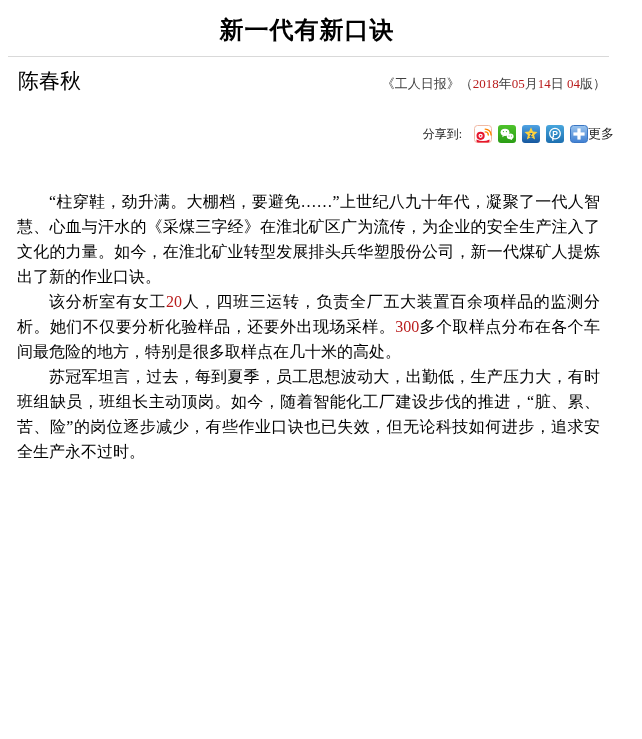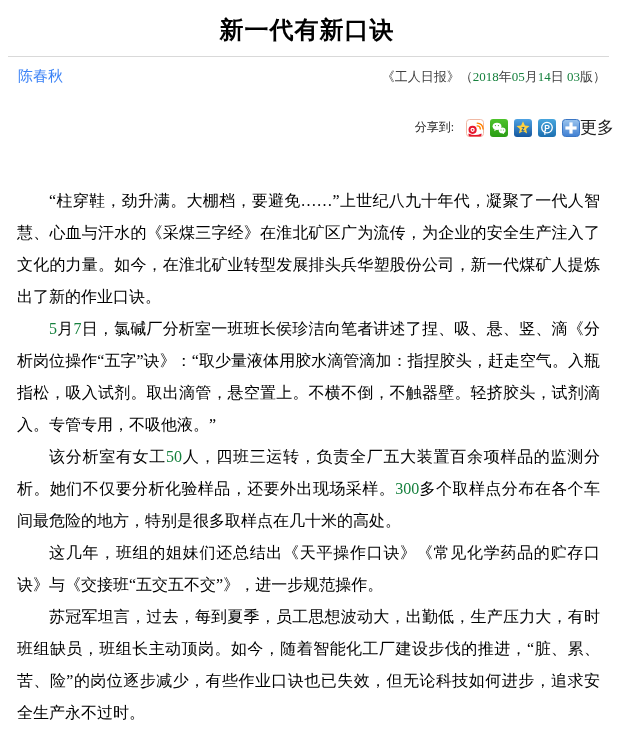--- a/index.html
+++ b/index.html
@@ -28,22 +28,22 @@
     border-top:1px solid #d9d9d9;
     margin:12px 5px 0 8px;
   }
   .byline{
     display:flex;
     justify-content:space-between;
     align-items:baseline;
     padding:10px 8px 0 18px;
   }
   .author-link{
-    font-size:15px;
-    color:#3b82f6;
+    font-size:21px;
+    color:#000000;
     text-decoration:none;
     cursor:pointer;
   }
   .source-info{
     font-size:13px;
     color:#404040;
   }
   .share-row{
     display:flex;
     justify-content:flex-end;
@@ -62,46 +62,46 @@
   }
   .share-btn svg{display:block;}
   .more-link{
     display:inline-flex;
     align-items:center;
     margin-left:6px;
     cursor:pointer;
     color:#222;
     text-decoration:none;
   }
-  .more-link .more-text{font-size:17px;}
+  .more-link .more-text{font-size:13px;}
   .article-body{
     padding:46px 14px 0 17px;
   }
   .article-body p{
     margin:0;
     font-size:16px;
-    line-height:32px;
+    line-height:25px;
     text-indent:2em;
     text-align:justify;
     color:#000;
   }
-  .num{color:#15803d;}
+  .num{color:#b91c1c;}
 </style>
 </head>
 <body>
 
 <div class="page">
 
   <h1 class="page-title">新一代有新口诀</h1>
 
   <hr class="title-divider">
 
   <div class="byline">
     <a class="author-link">陈春秋</a>
-    <span class="source-info">《工人日报》（<span class="num">2018</span>年<span class="num">05</span>月<span class="num">14</span>日 <span class="num">03</span>版）</span>
+    <span class="source-info">《工人日报》（<span class="num">2018</span>年<span class="num">05</span>月<span class="num">14</span>日 <span class="num">04</span>版）</span>
   </div>
 
   <div class="share-row">
     <span class="share-label">分享到:</span>
 
     <a class="share-btn">
       <svg width="18" height="18" viewBox="0 0 18 18">
         <rect x="0.5" y="0.5" width="17" height="17" rx="3" fill="#ffffff" stroke="#f0b9a4"></rect>
         <path d="M2.5 14.5 Q9 17.5 15.5 14.5 L15.5 16 Q15.5 17.5 14 17.5 L4 17.5 Q2.5 17.5 2.5 16 Z" fill="#e6162d"></path>
         <circle cx="6.6" cy="10.8" r="4.1" fill="#e6162d"></circle>
@@ -174,19 +174,17 @@
           <rect x="7.4" y="3.4" width="3.2" height="11.2" fill="#ffffff"></rect>
           <rect x="3.4" y="7.4" width="11.2" height="3.2" fill="#ffffff"></rect>
         </svg>
       </span>
       <span class="more-text">更多</span>
     </a>
   </div>
 
   <div class="article-body">
       <p>“柱穿鞋，劲升满。大棚档，要避免……”上世纪八九十年代，凝聚了一代人智慧、心血与汗水的《采煤三字经》在淮北矿区广为流传，为企业的安全生产注入了文化的力量。如今，在淮北矿业转型发展排头兵华塑股份公司，新一代煤矿人提炼出了新的作业口诀。</p>
-      <p><span class="num">5</span>月<span class="num">7</span>日，氯碱厂分析室一班班长侯珍洁向笔者讲述了捏、吸、悬、竖、滴《分析岗位操作“五字”诀》：“取少量液体用胶水滴管滴加：指捏胶头，赶走空气。入瓶指松，吸入试剂。取出滴管，悬空置上。不横不倒，不触器壁。轻挤胶头，试剂滴入。专管专用，不吸他液。”</p>
-      <p>该分析室有女工<span class="num">50</span>人，四班三运转，负责全厂五大装置百余项样品的监测分析。她们不仅要分析化验样品，还要外出现场采样。<span class="num">300</span>多个取样点分布在各个车间最危险的地方，特别是很多取样点在几十米的高处。</p>
-      <p>这几年，班组的姐妹们还总结出《天平操作口诀》《常见化学药品的贮存口诀》与《交接班“五交五不交”》，进一步规范操作。</p>
+      <p>该分析室有女工<span class="num">20</span>人，四班三运转，负责全厂五大装置百余项样品的监测分析。她们不仅要分析化验样品，还要外出现场采样。<span class="num">300</span>多个取样点分布在各个车间最危险的地方，特别是很多取样点在几十米的高处。</p>
       <p>苏冠军坦言，过去，每到夏季，员工思想波动大，出勤低，生产压力大，有时班组缺员，班组长主动顶岗。如今，随着智能化工厂建设步伐的推进，“脏、累、苦、险”的岗位逐步减少，有些作业口诀也已失效，但无论科技如何进步，追求安全生产永不过时。</p>
     </div>
 
 </div>
 
 </body></html>

